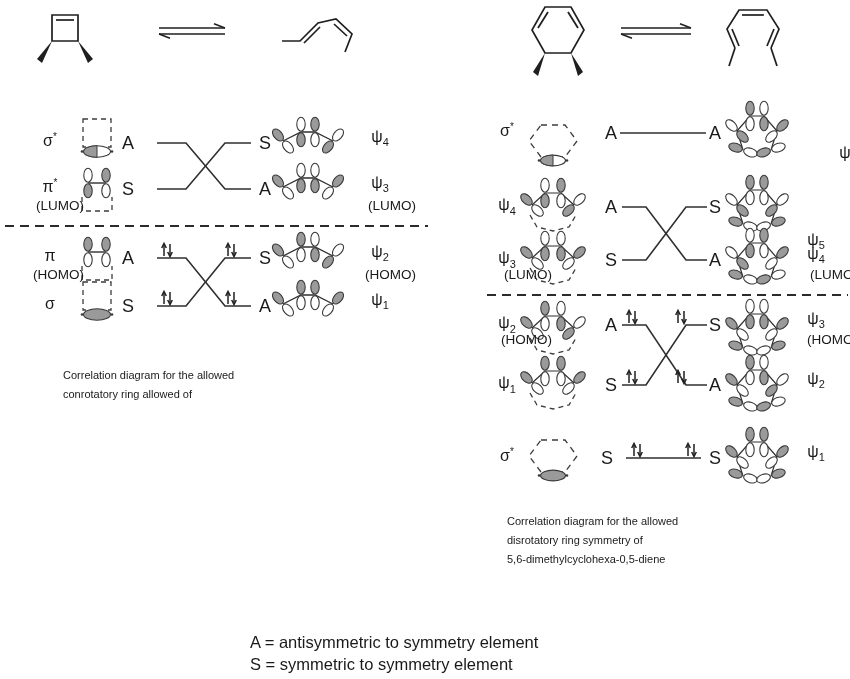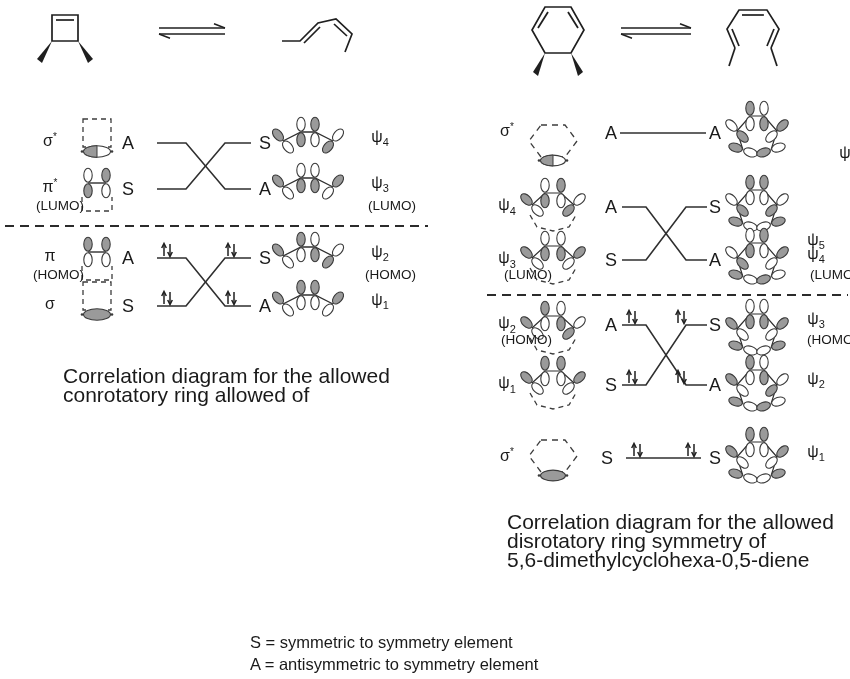--- a/index.html
+++ b/index.html
@@ -6,21 +6,21 @@
   #canvas{position:relative;width:850px;height:679px;background:#ffffff;overflow:hidden;
           font-family:"Liberation Sans",sans-serif;color:#1a1a1a;}
   .abs{position:absolute;z-index:3;}
   .glabel{font-size:16px;text-align:center;line-height:20px;height:20px;}
   .glabel sup{font-size:10px;}
   .glabel sub{font-size:11px;}
   .sublabel{font-size:13.5px;text-align:right;line-height:18px;height:18px;}
   .sym{font-size:18px;text-align:center;line-height:24px;height:24px;}
   .psilabel{font-size:16px;text-align:center;line-height:20px;height:20px;}
   .psilabel sub{font-size:11px;}
-  .caption{font-size:21px;line-height:19px;white-space:nowrap;}
+  .caption{font-size:11px;line-height:19px;white-space:nowrap;}
   .legend{font-size:16.5px;line-height:21.5px;white-space:nowrap;}
   svg{position:absolute;overflow:visible;}
   svg.orb{z-index:2;}
   #overlay{left:0;top:0;z-index:1;pointer-events:none;}
 </style>
 </head>
 <body>
 
 <div id="canvas">
 
@@ -577,17 +577,17 @@
       </g>
     </svg>
 
   <div class="abs caption" style="left:507px;top:512px;">
     <div>Correlation diagram for the allowed</div>
     <div>disrotatory ring symmetry of</div>
     <div>5,6-dimethylcyclohexa-0,5-diene</div>
   </div>
 
   <div class="abs legend" style="left:250px;top:632px;">
+    <div>A = antisymmetric to symmetry element</div>
     <div>S = symmetric to symmetry element</div>
-    <div>A = antisymmetric to symmetry element</div>
   </div>
 
 </div>
 
 </body></html>

